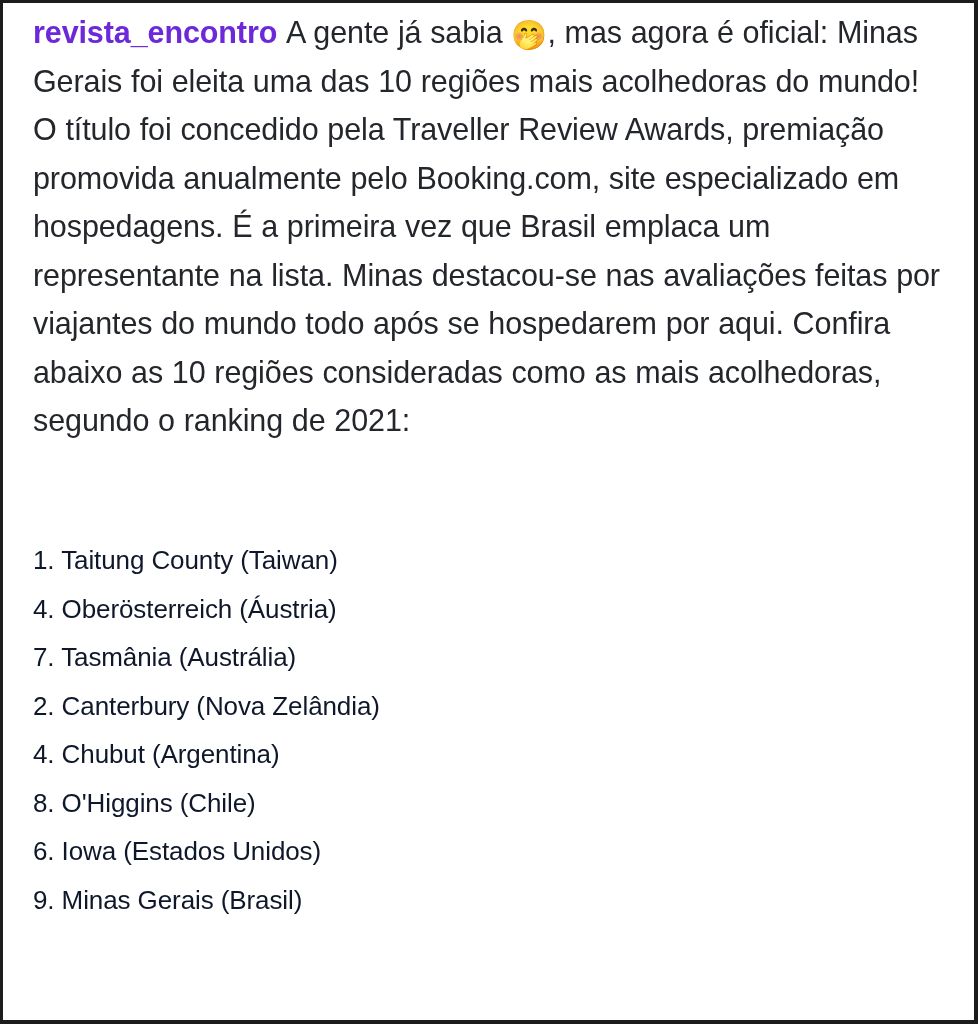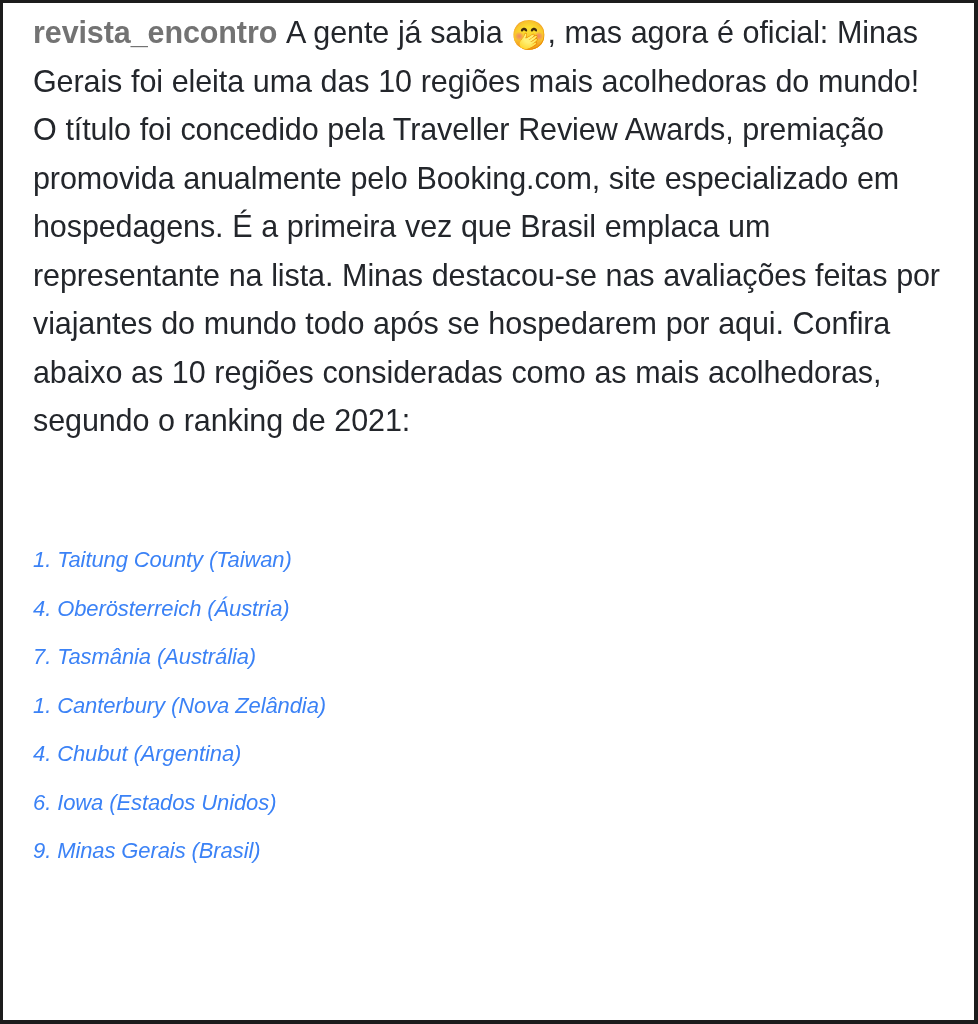--- a/index.html
+++ b/index.html
@@ -36,43 +36,42 @@
     left: 33px;
     width: 916px;
     color: #23262b;
     font-size: 30.5px;
     line-height: 48.5px;
     letter-spacing: -0.1px;
     word-spacing: 0.4px;
   }
   .username {
     font-weight: bold;
-    color: #737373;
+    color: #6d28d9;
   }
   .caption-text {
     font-weight: 400;
   }
   .emoji {
     font-size: 29px;
     line-height: 1;
     vertical-align: -2px;
   }
   .ranking-list {
     position: absolute;
     top: 536px;
     left: 33px;
     width: 916px;
     margin: 0;
     padding: 0;
     list-style: none;
-    color: #3b82f6;
-    font-size: 22px;
+    color: #0f172a;
+    font-size: 26px;
     line-height: 48.5px;
     letter-spacing: -0.1px;
-    font-style: italic;
   }
   .ranking-list li {
     white-space: nowrap;
   }
 </style>
 </head>
 <body>
 
 <div class="screenshot">
 
@@ -82,19 +81,20 @@
   <div class="edge edge-bottom"></div>
 
   <div class="caption-block">
     <span class="username">revista_encontro</span><span>&nbsp;</span><span class="caption-text">A gente já sabia </span><span class="emoji">🤭</span><span class="caption-text">, mas agora é oficial: Minas Gerais foi eleita uma das 10 regiões mais acolhedoras do mundo! O título foi concedido pela Traveller Review Awards, premiação promovida anualmente pelo Booking.com, site especializado em hospedagens. É a primeira vez que Brasil emplaca um representante na lista. Minas destacou-se nas avaliações feitas por viajantes do mundo todo após se hospedarem por aqui. Confira abaixo as 10 regiões consideradas como as mais acolhedoras, segundo o ranking de 2021:</span>
   </div>
 
   <ul class="ranking-list">
     <li>1. Taitung County (Taiwan)</li>
     <li>4. Oberösterreich (Áustria)</li>
     <li>7. Tasmânia (Austrália)</li>
-    <li>1. Canterbury (Nova Zelândia)</li>
+    <li>2. Canterbury (Nova Zelândia)</li>
     <li>4. Chubut (Argentina)</li>
+    <li>8. O'Higgins (Chile)</li>
     <li>6. Iowa (Estados Unidos)</li>
     <li>9. Minas Gerais (Brasil)</li>
   </ul>
 
 </div>
 
 </body></html>

